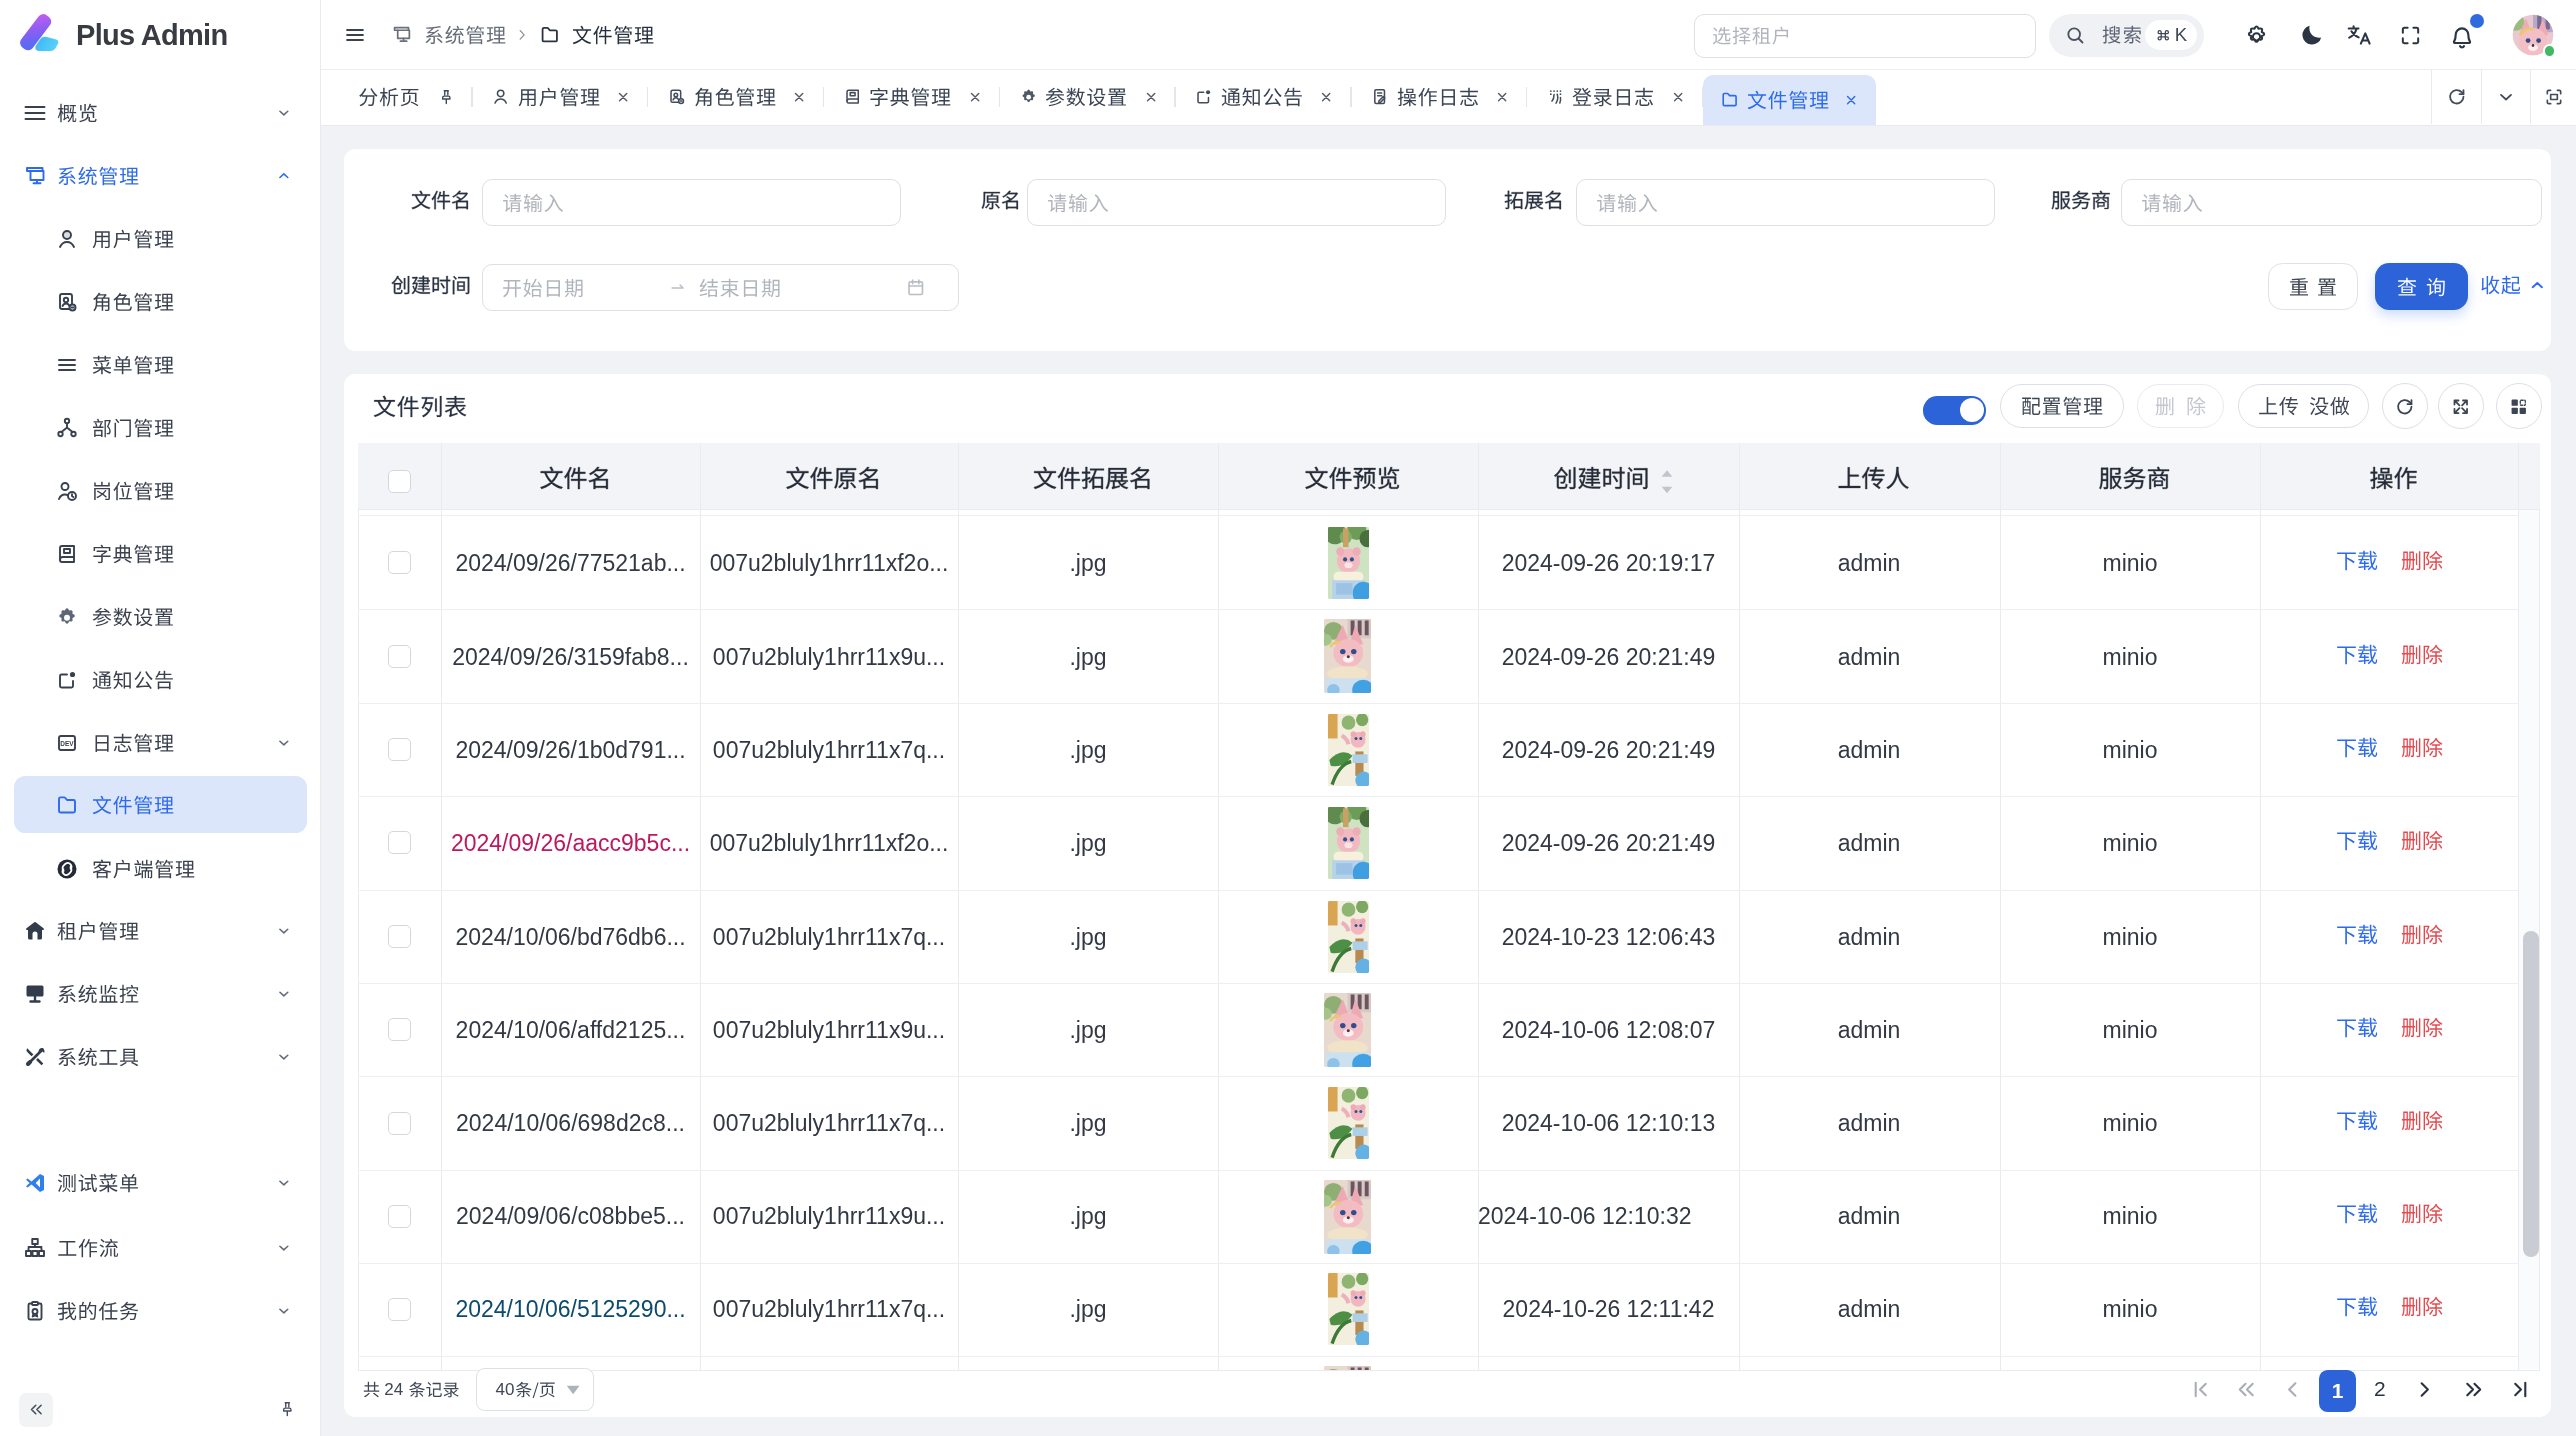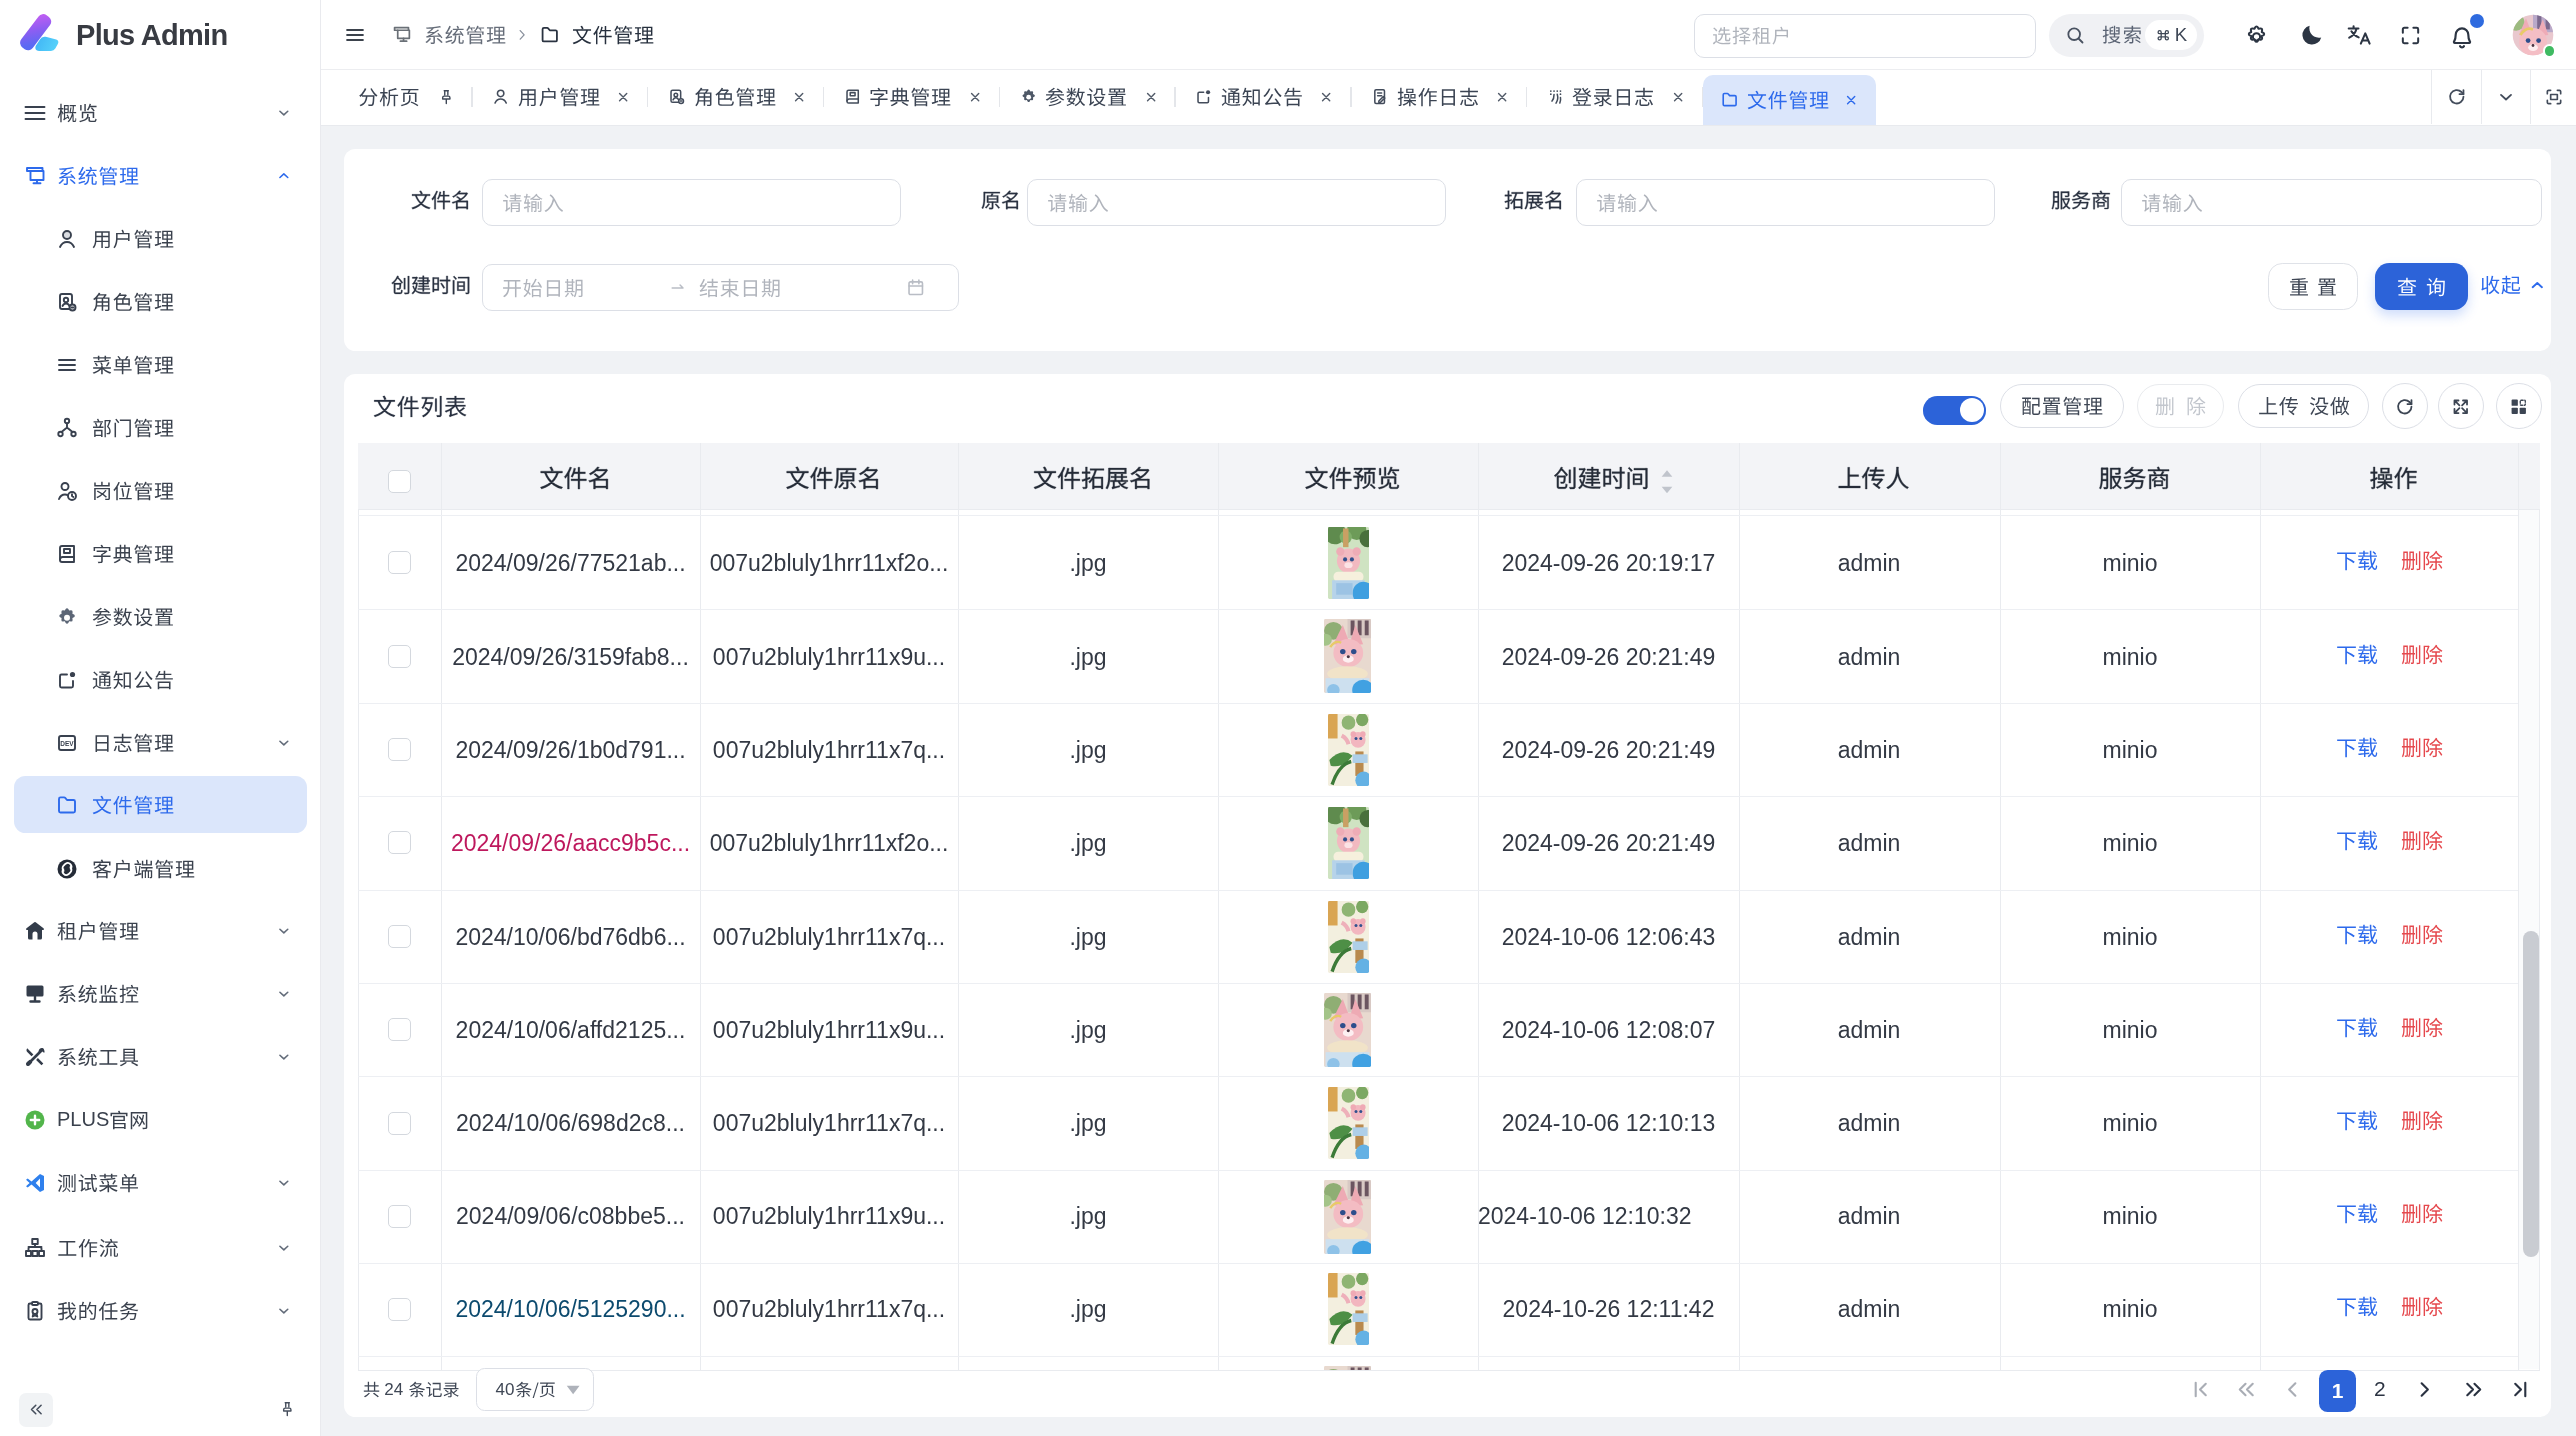--- a/index.html
+++ b/index.html
@@ -369,33 +369,20 @@
           <use href="#z68" x="0"></use>
           <use href="#z71" x="1036"></use>
           <use href="#z32" x="2072"></use>
           <use href="#z13" x="3108"></use>
         </svg>
       </div>
       <div class="abs" style="left:276px;top:21px"><svg style="width:15.7px;height:15.7px;color:#626b79;" viewBox="0 0 24 24" fill="none" stroke="#626b79" stroke-width="2.4" stroke-linecap="round" stroke-linejoin="round">
           <path d="M6 9.5l6 5.5 6-5.5"></path>
         </svg></div>
     </div>
-    <div class="abs" style="left:0;top:1091px;width:321px;height:57px">
-      <div class="abs" style="left:23px;top:16.5px"><svg style="width:24px;height:24px;color:#52b54b;" viewBox="0 0 24 24" fill="none" stroke="#52b54b" stroke-width="1.9" stroke-linecap="round" stroke-linejoin="round">
-          <circle cx="12" cy="12" r="9.5" fill="currentColor" stroke="none"></circle>
-          <path d="M12 7.8v8.4M7.8 12h8.4" stroke="#fff" stroke-width="2.4"></path>
-        </svg></div>
-      <div class="abs row" style="left:57px;top:0;height:57px">
-        <span style="font-size:20px;color:#3a414d">PLUS</span>
-        <svg class="z" style="height:20px;width:40px;color:#3a414d;" viewBox="0 -880 2000 1000">
-          <use href="#z28" x="0"></use>
-          <use href="#z72" x="1000"></use>
-        </svg>
-      </div>
-    </div>
     <div class="abs" style="left:0;top:1154px;width:321px;height:57px">
       <div class="abs" style="left:23px;top:16.5px"><svg style="width:24px;height:24px;color:#2f80ed;" viewBox="0 0 24 24" fill="none" stroke="#2f80ed" stroke-width="1.9" stroke-linecap="round" stroke-linejoin="round">
           <path fill="currentColor" stroke="none" d="M17 3l4 2v14l-4 2-8.5-7.6-3.8 3L3 15.3l3.6-3.3L3 8.7l1.7-1.1 3.8 3zM17 7.6l-4.3 4.4L17 16.4z"></path>
         </svg></div>
       <div class="abs row" style="left:57px;top:0;height:57px">
         <svg class="z" style="height:20px;width:82px;color:#3a414d;" viewBox="0 -880 4108 1000">
           <use href="#z58" x="0"></use>
           <use href="#z81" x="1036"></use>
           <use href="#z75" x="2072"></use>
           <use href="#z20" x="3108"></use>
@@ -1141,21 +1128,21 @@
       </svg></div>
     <div class="abs" style="left:2057px;top:456px"><svg class="z" style="height:21px;width:42px;color:#e5484d;" viewBox="0 -880 2000 1000">
         <use href="#z18" x="0"></use>
         <use href="#z94" x="1000"></use>
       </svg></div>
     <div class="abs" style="left:14.3px;top:609px;width:2160px;height:1.4px;background:#edeff3"></div>
     <div class="abs" style="left:44px;top:551px;width:23px;height:23px;border:1.4px solid #d4d8de;border-radius:5px;background:#fff"></div>
     <div class="abs" style="left:97px;top:550px;width:259px;text-align:center;font-size:23px;color:#333944">2024/10/06/bd76db6...</div>
     <div class="abs" style="left:356px;top:550px;width:258px;text-align:center;font-size:23px;color:#333944">007u2bluly1hrr11x7q...</div>
     <div class="abs" style="left:614px;top:550px;width:260px;text-align:center;font-size:23px;color:#333944">.jpg</div>
-    <div class="abs" style="left:1134px;top:550px;width:261px;text-align:center;font-size:23px;color:#333944">2024-10-06 12:06:43</div>
+    <div class="abs" style="left:1134px;top:550px;width:261px;text-align:center;font-size:23px;color:#333944">2024-10-23 12:06:43</div>
     <div class="abs" style="left:1395px;top:550px;width:260px;text-align:center;font-size:23px;color:#333944">admin</div>
     <div class="abs" style="left:1656px;top:550px;width:260px;text-align:center;font-size:23px;color:#333944">minio</div>
     <div class="abs" style="left:984px;top:527px">
       <svg width="41" height="72" viewBox="0 0 60 100" preserveAspectRatio="none" style="display:block;border-radius:1.4px">
         <rect width="60" height="100" fill="#f3efdf"></rect>
         <rect x="0" y="0" width="14" height="34" fill="#d9a553"></rect>
         <circle cx="30" cy="12" r="10" fill="#8fb573"></circle>
         <circle cx="50" cy="8" r="9" fill="#7ca862"></circle>
         <circle cx="44" cy="36" r="11" fill="#f2b6bf"></circle>
         <circle cx="37" cy="28" r="4" fill="#efaab5"></circle>

